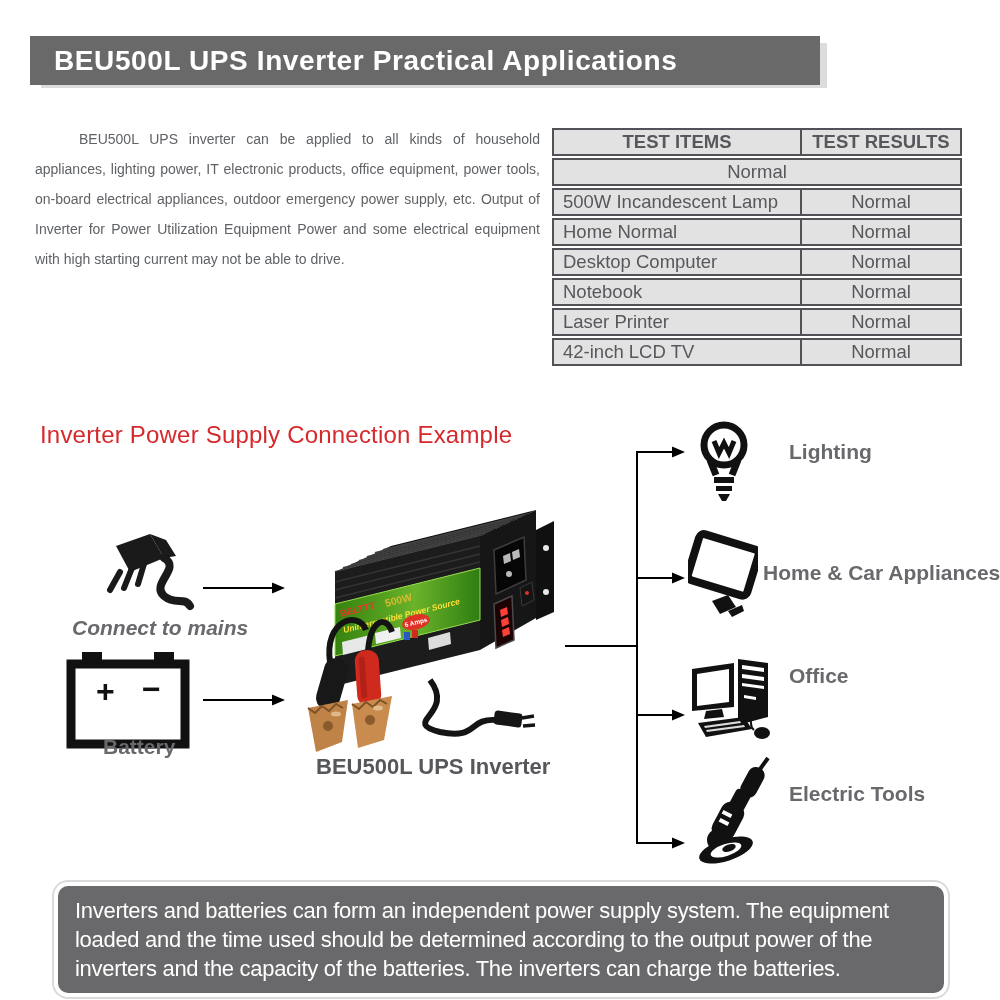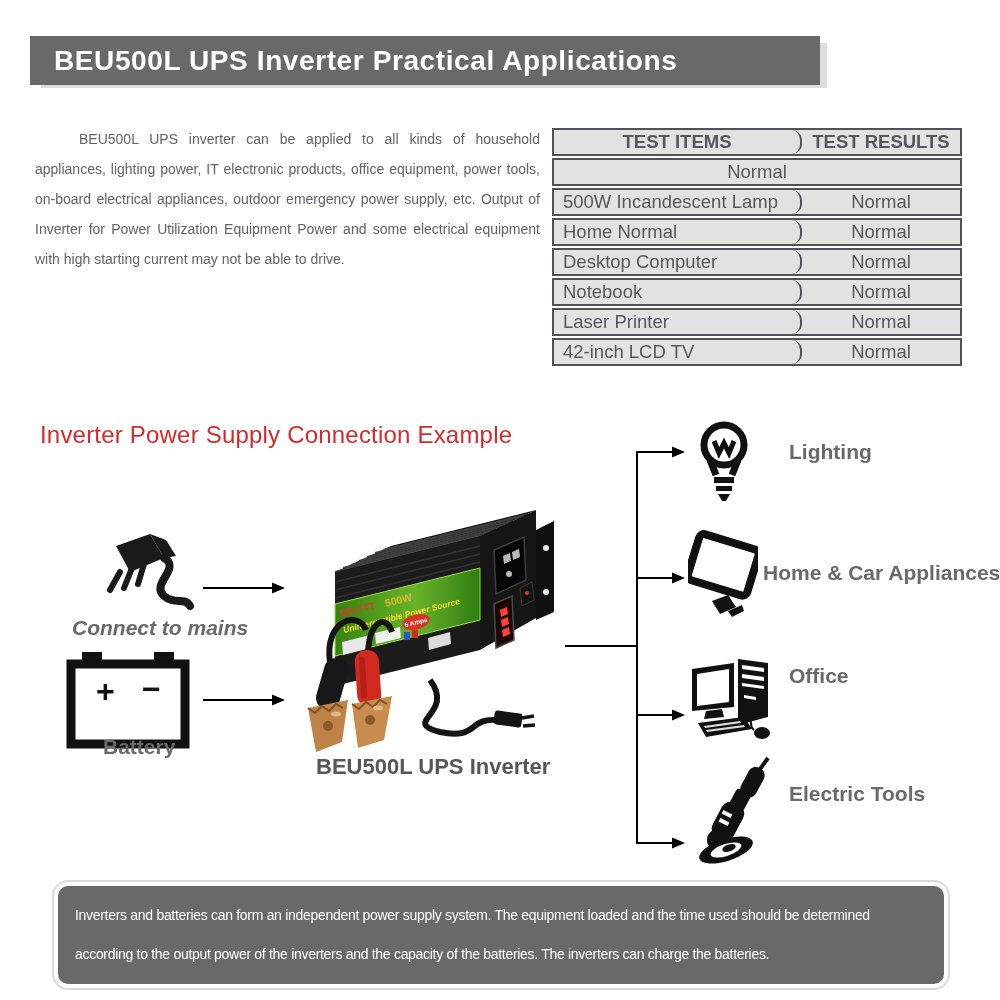--- a/index.html
+++ b/index.html
@@ -14,37 +14,37 @@
     letter-spacing:.6px;white-space:nowrap;}
 
   
   .intro{left:35px;top:124px;width:505px;font-size:14px;line-height:30px;color:#5f6266;
     text-align:justify;text-indent:44px;}
 
   
   .ttable{left:552px;top:128px;width:410px;}
   .trow{display:flex;height:28px;margin-bottom:2px;border:2px solid #515257;
         background:#e2e2e3;box-sizing:border-box;}
-  .tcell{line-height:24px;font-size:18.5px;color:#57585c;overflow:hidden;white-space:nowrap;border-radius:10px;}
+  .tcell{line-height:24px;font-size:18.5px;color:#57585c;overflow:hidden;white-space:nowrap;}
   .tc-item{width:248px;border-right:2px solid #515257;padding-left:9px;box-sizing:border-box;}
   .tc-res{flex:1;text-align:center;}
   .thead .tcell{font-weight:bold;text-align:center;padding-left:0;}
 
   
   .sec-heading{left:40px;top:421px;font-size:24px;font-weight:normal;color:#d5292c;
     letter-spacing:.2px;white-space:nowrap;}
 
   
   .lbl{position:absolute;font-weight:bold;color:#68696d;font-size:21px;white-space:nowrap;}
   .product-label{left:316px;top:754px;font-size:22px;color:#55575b;font-weight:bold;
     position:absolute;white-space:nowrap;}
 
   
   .footer-bar{left:58px;top:886px;width:886px;min-height:66px;background:#69696b;color:#fff;
-    border-radius:10px;padding:10px 17px;font-size:14px;line-height:39px;
+    border-radius:10px;padding:10px 17px;font-size:22px;line-height:29px;
     letter-spacing:-.3px;box-sizing:border-box;
     box-shadow:0 0 0 4px #ffffff,0 0 0 6px #dadada;}
 
   svg{display:block;}
 </style>
 </head>
 <body>
 
 <div class="page">
 

